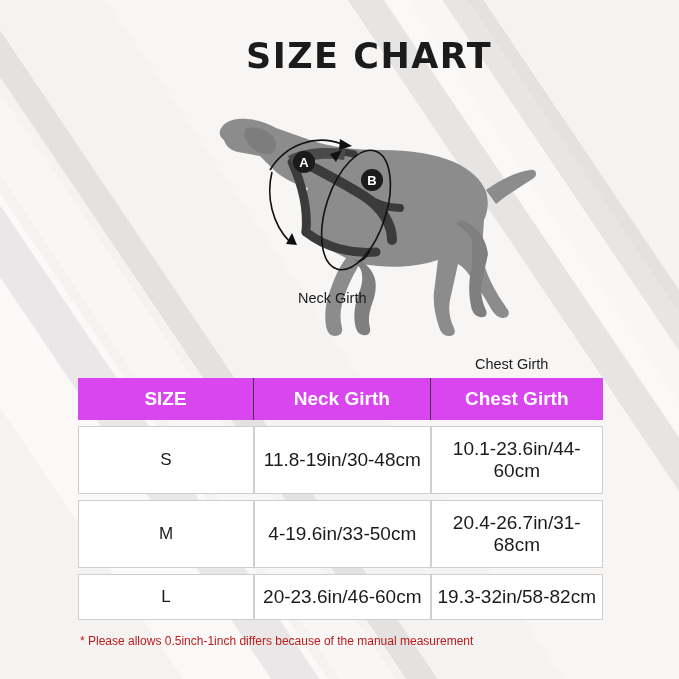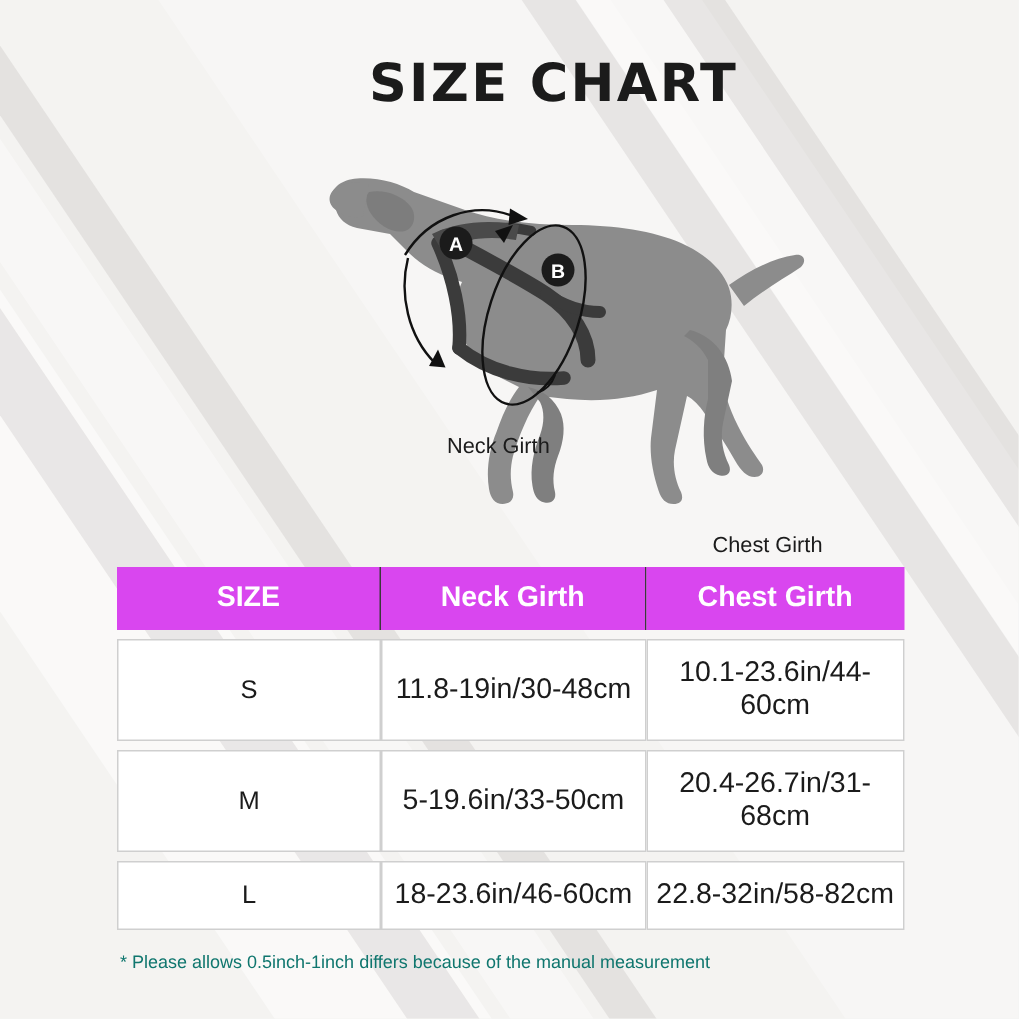--- a/index.html
+++ b/index.html
@@ -118,21 +118,21 @@
   table.size-table tbody td.size-col {
     font-size: 17px;
     font-weight: normal;
   }
 
   .footnote {
     position: absolute;
     left: 80px;
     top: 634px;
     font-size: 12px;
-    color: #0f766e;
+    color: #b91c1c;
   }
 </style>
 </head>
 <body>
 
 <div class="page">
   <div class="streak s1"></div>
   <div class="shadow d1"></div>
   <div class="streak s2"></div>
   <div class="shadow d2"></div>
@@ -244,27 +244,27 @@
         </tr>
       </thead>
       <tbody>
         <tr>
           <td class="size-col">S</td>
           <td>11.8-19in/30-48cm</td>
           <td>10.1-23.6in/44-60cm</td>
         </tr>
         <tr>
           <td class="size-col">M</td>
-          <td>5-19.6in/33-50cm</td>
+          <td>4-19.6in/33-50cm</td>
           <td>20.4-26.7in/31-68cm</td>
         </tr>
         <tr>
           <td class="size-col">L</td>
-          <td>18-23.6in/46-60cm</td>
-          <td>22.8-32in/58-82cm</td>
+          <td>20-23.6in/46-60cm</td>
+          <td>19.3-32in/58-82cm</td>
         </tr>
       </tbody>
     </table>
 
     <div class="footnote">* Please allows 0.5inch-1inch differs because of the  manual measurement</div>
 
   </div>
 </div>
 
 </body></html>

